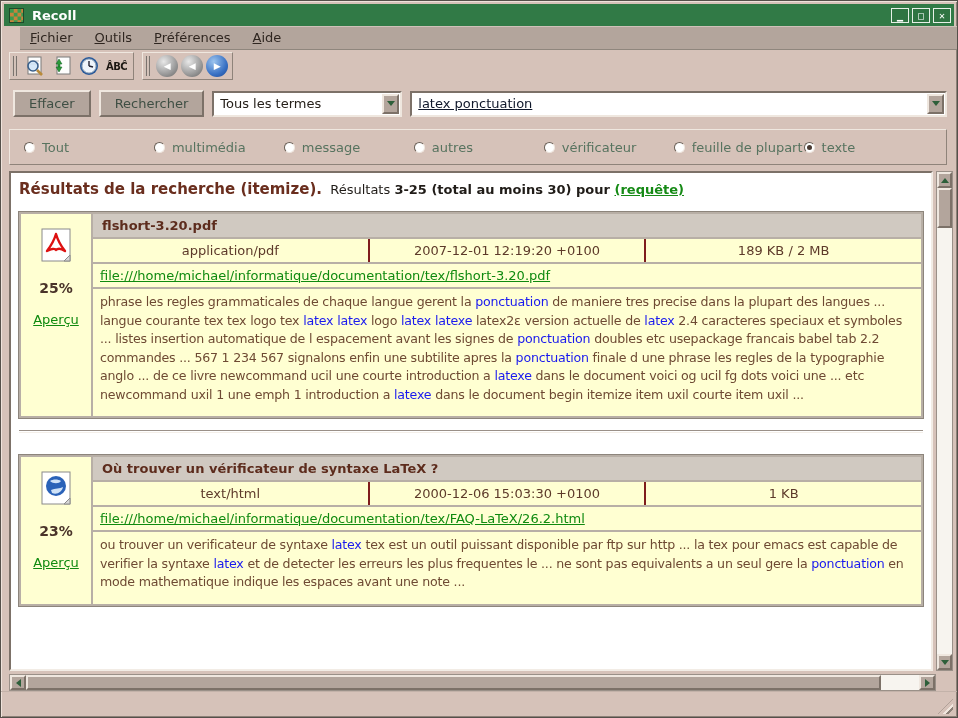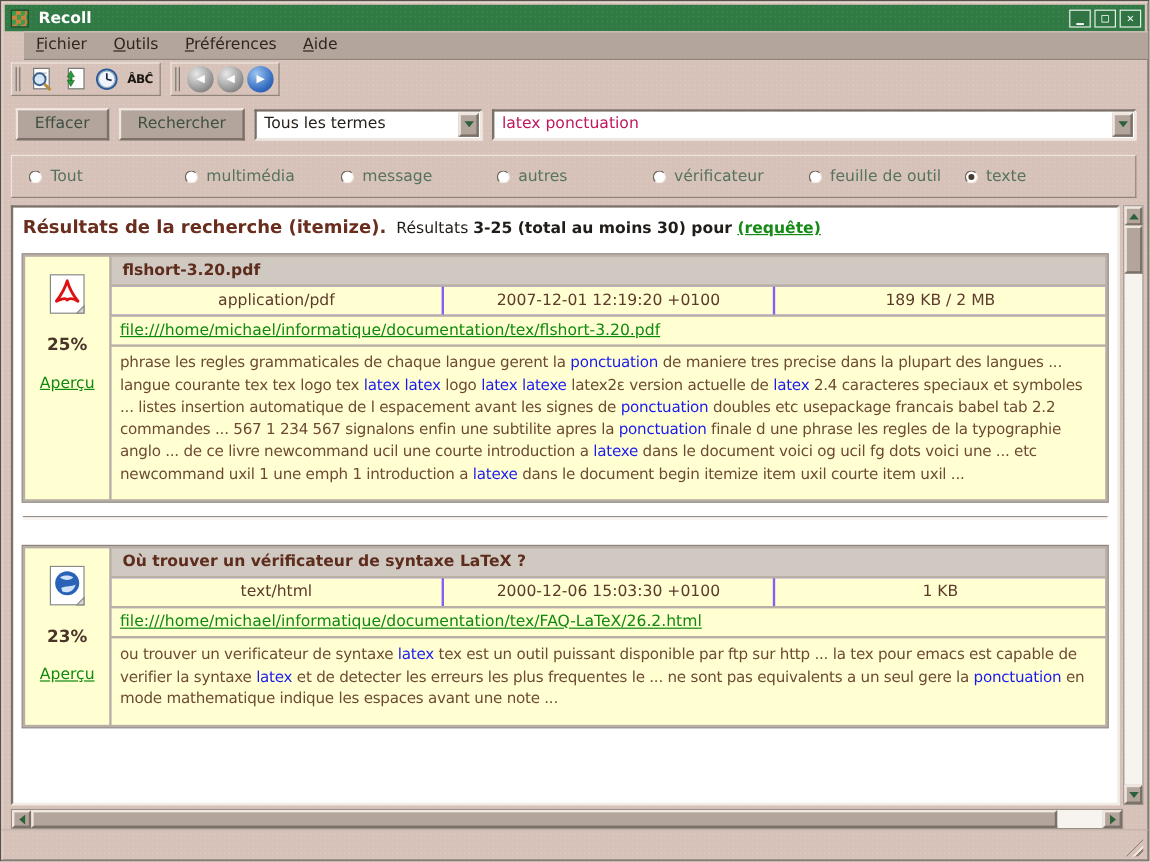--- a/index.html
+++ b/index.html
@@ -79,21 +79,21 @@
     margin-left:auto; width:17px; height:20px; background:#b3a59c;
     border:2px solid; border-color:#efe7df #7c7168 #7c7168 #efe7df;
     display:flex; align-items:center; justify-content:center; margin-right:1px; cursor:pointer;
   }
   .tri-down { width:0; height:0; border-left:4px solid transparent; border-right:4px solid transparent; border-top:5px solid #2d5f3a; }
   .tri-up { width:0; height:0; border-left:4px solid transparent; border-right:4px solid transparent; border-bottom:5px solid #2d5f3a; }
   .tri-left { width:0; height:0; border-top:4px solid transparent; border-bottom:4px solid transparent; border-right:5px solid #2d5f3a; }
   .tri-right { width:0; height:0; border-top:4px solid transparent; border-bottom:4px solid transparent; border-left:5px solid #2d5f3a; }
   .query-input {
     flex:1; border:none; outline:none; background:transparent; font-family:inherit;
-    font-size:13px; color:#be185d; height:100%;
+    font-size:13px; color:#0f172a; height:100%;text-decoration:underline;
   }
 
   
   .filter-panel {
     margin:8px 10px 2px 8px; height:36px; flex:0 0 auto;
     border:1px solid; border-color:#efe7df #8f837a #8f837a #efe7df;
     display:grid; grid-template-columns: 1fr 1fr 1fr 1fr 1fr 1fr 1.05fr; align-items:center; padding:0 6px 0 14px;
   }
   .radio-item { display:flex; align-items:center; gap:7px; cursor:pointer; }
   .radio-circle {
@@ -122,21 +122,21 @@
     gap:2px; background:#b8afa6; border:2px solid #b8afa6; outline:1px solid #8d857c;
     margin:4px 8px 12px 8px;
   }
   .entry-left {
     grid-row:1/5; background:#ffffd2; display:flex; flex-direction:column; align-items:center;
     padding-top:14px; gap:16px;
   }
   .relevance { font-weight:bold; color:#4a342a; font-size:14px; }
   .preview-link, .url-link { color:#0f8a0f; text-decoration:underline; cursor:pointer; font-size:13px; }
   .entry-title { background:#d0c9c1; font-weight:bold; color:#5d2c1d; padding:4px 9px; font-size:13px; }
-  .entry-info { display:grid; grid-template-columns:1fr 1fr 1fr; gap:2px; background:#8b5cf6; }
+  .entry-info { display:grid; grid-template-columns:1fr 1fr 1fr; gap:2px; background:#7f1d1d; }
   .cell { background:#ffffd2; text-align:center; padding:4px 2px; color:#5d3a2a; font-size:13px; }
   .entry-url { background:#ffffd2; padding:4px 7px; white-space:nowrap; overflow:hidden; }
   .entry-snippet { background:#ffffd2; padding:4px 7px 12px 7px; color:#6e4a33; font-size:12.6px; line-height:18.5px; letter-spacing:-0.2px; }
   .entry-snippet .hl { color:#1a1aee; }
   .entry-sep { height:3px; border-top:1px solid #9a9088; border-bottom:1px solid #f4efe9; margin:0 8px 22px 8px; }
 
   .ficon { width:34px; height:36px; position:relative; }
   .ficon svg { position:absolute; left:0; top:0; display:none; }
   .ficon.icon-pdf svg.svg-pdf { display:block; }
   .ficon.icon-html svg.svg-html { display:block; }
@@ -256,21 +256,21 @@
       <div class="radio-item">
         <span class="radio-circle"></span>
         <span class="radio-label">autres</span>
       </div>
       <div class="radio-item">
         <span class="radio-circle"></span>
         <span class="radio-label">vérificateur</span>
       </div>
       <div class="radio-item">
         <span class="radio-circle"></span>
-        <span class="radio-label">feuille de outil</span>
+        <span class="radio-label">feuille de plupart</span>
       </div>
       <div class="radio-item">
         <span class="radio-circle checked"></span>
         <span class="radio-label">texte</span>
       </div>
     </div>
 
   <div class="results-region">
     <div class="results-panel">
       <div class="results-header">

